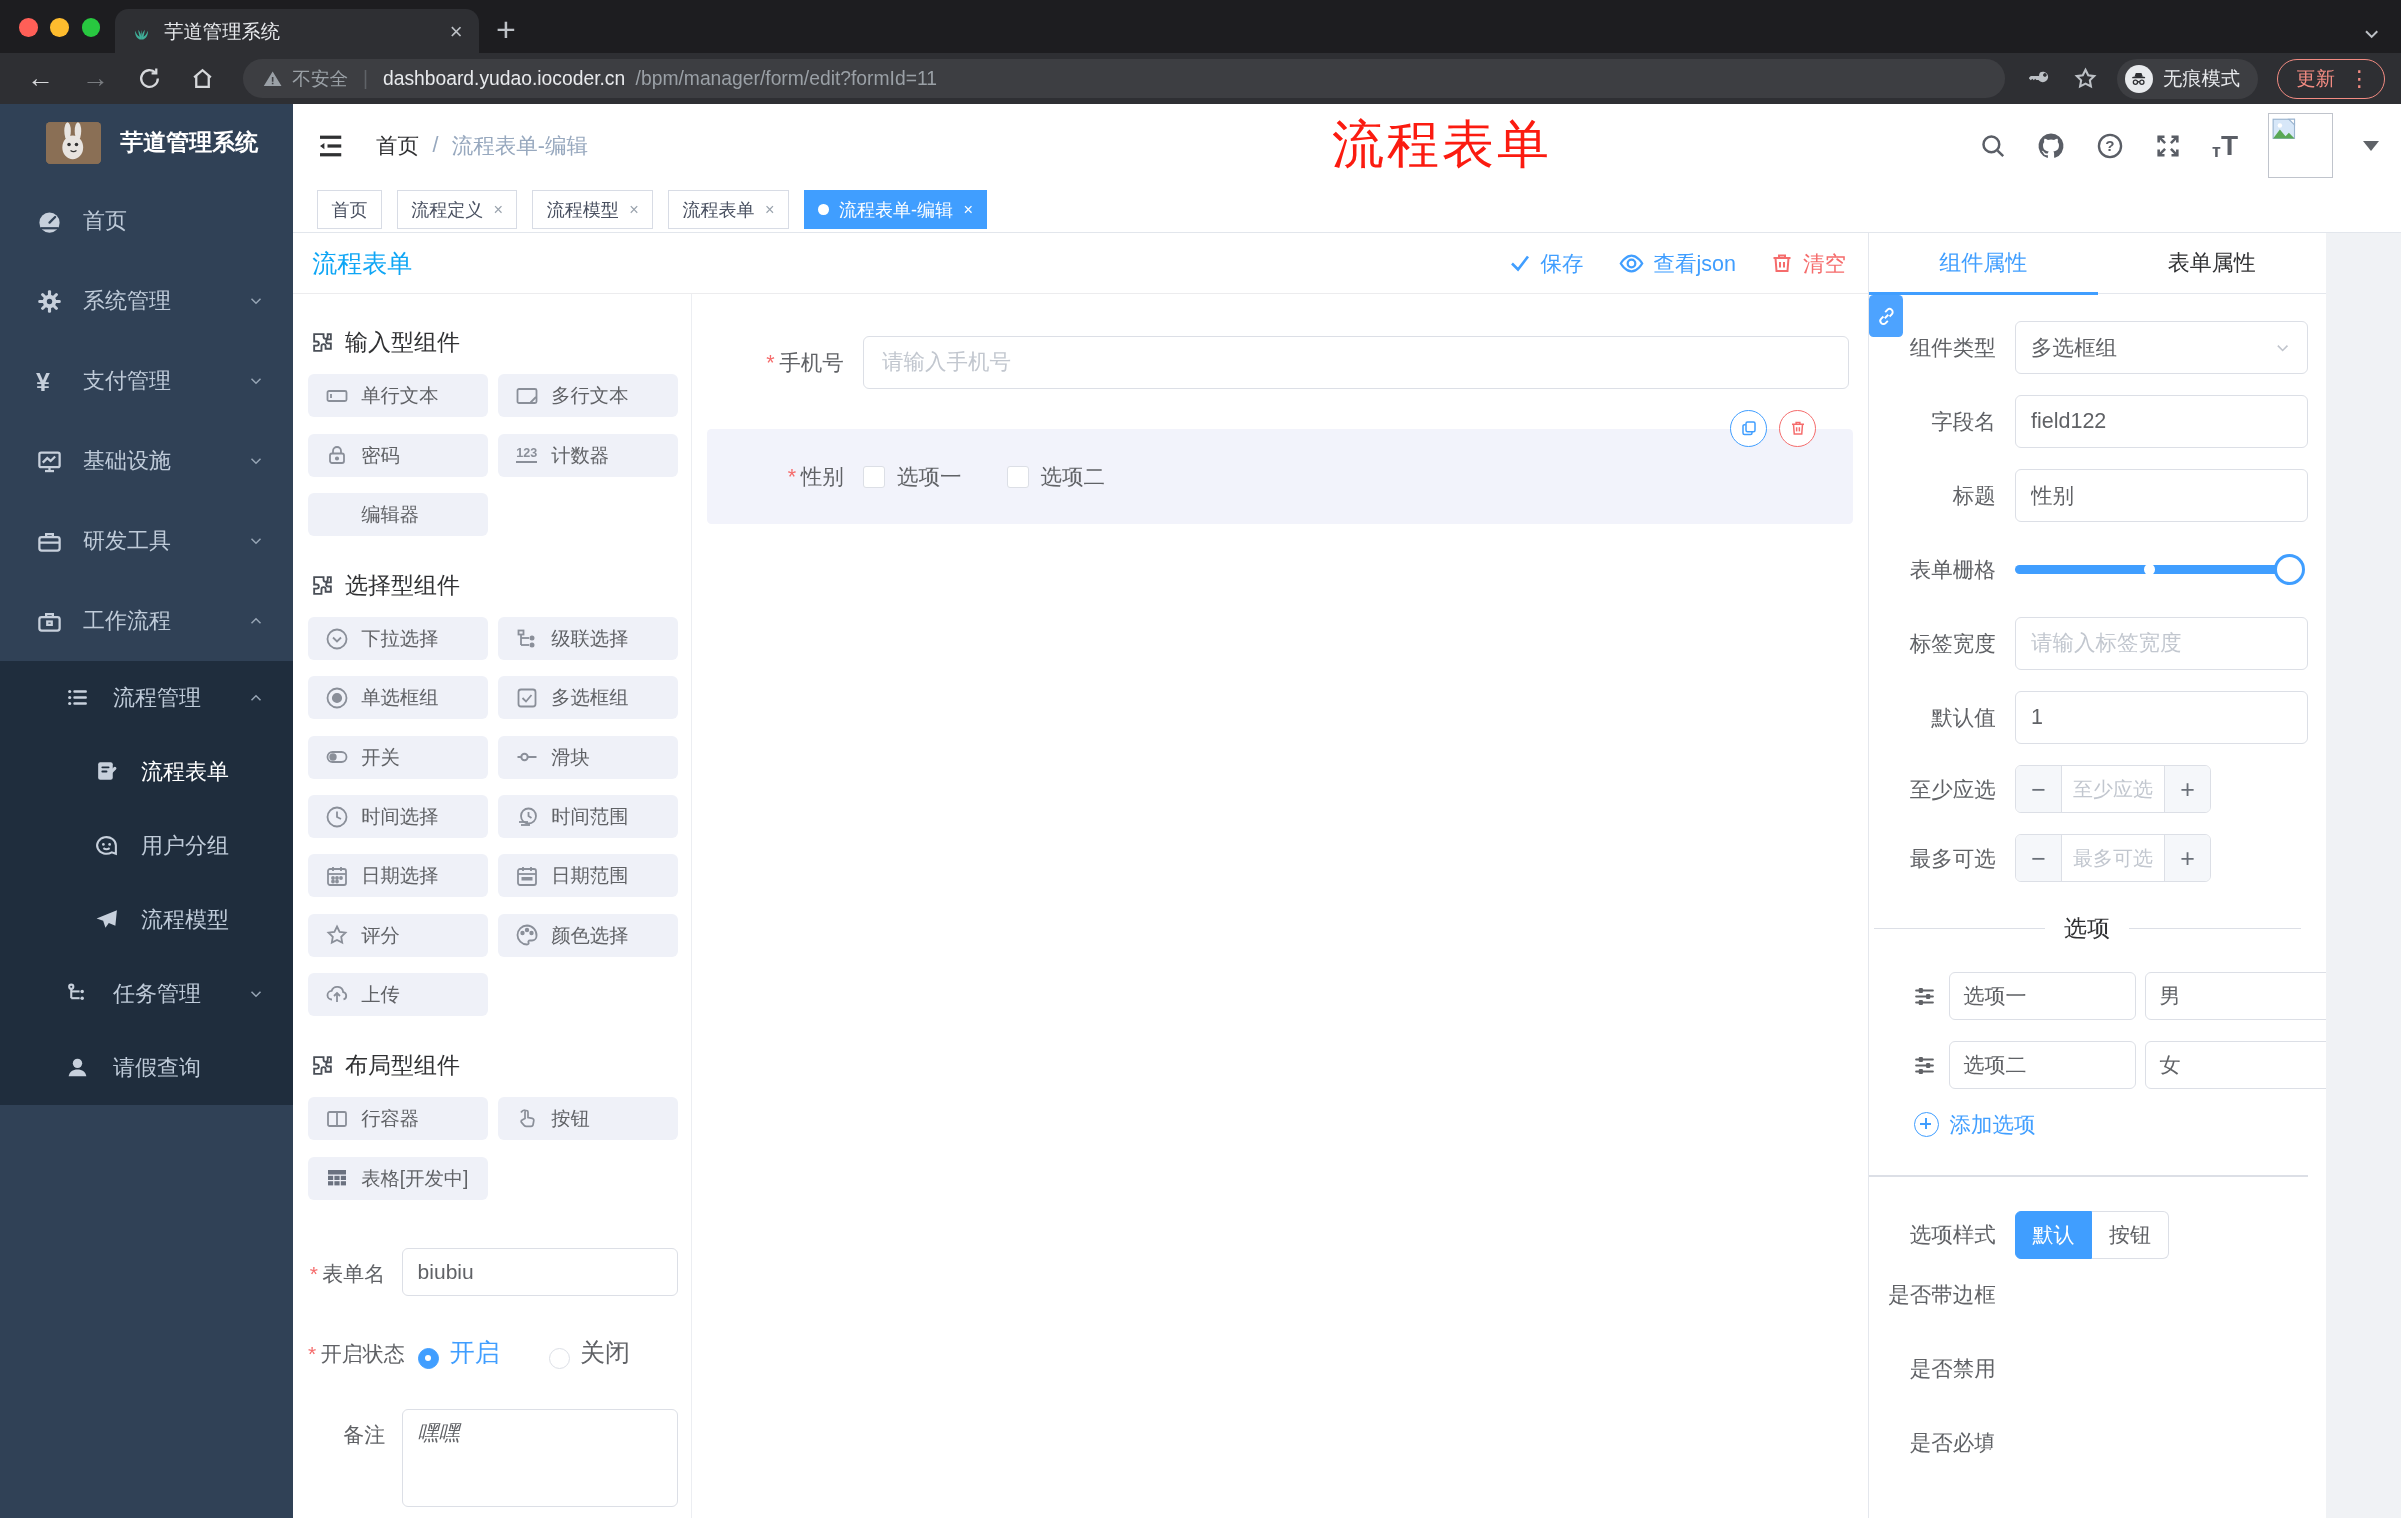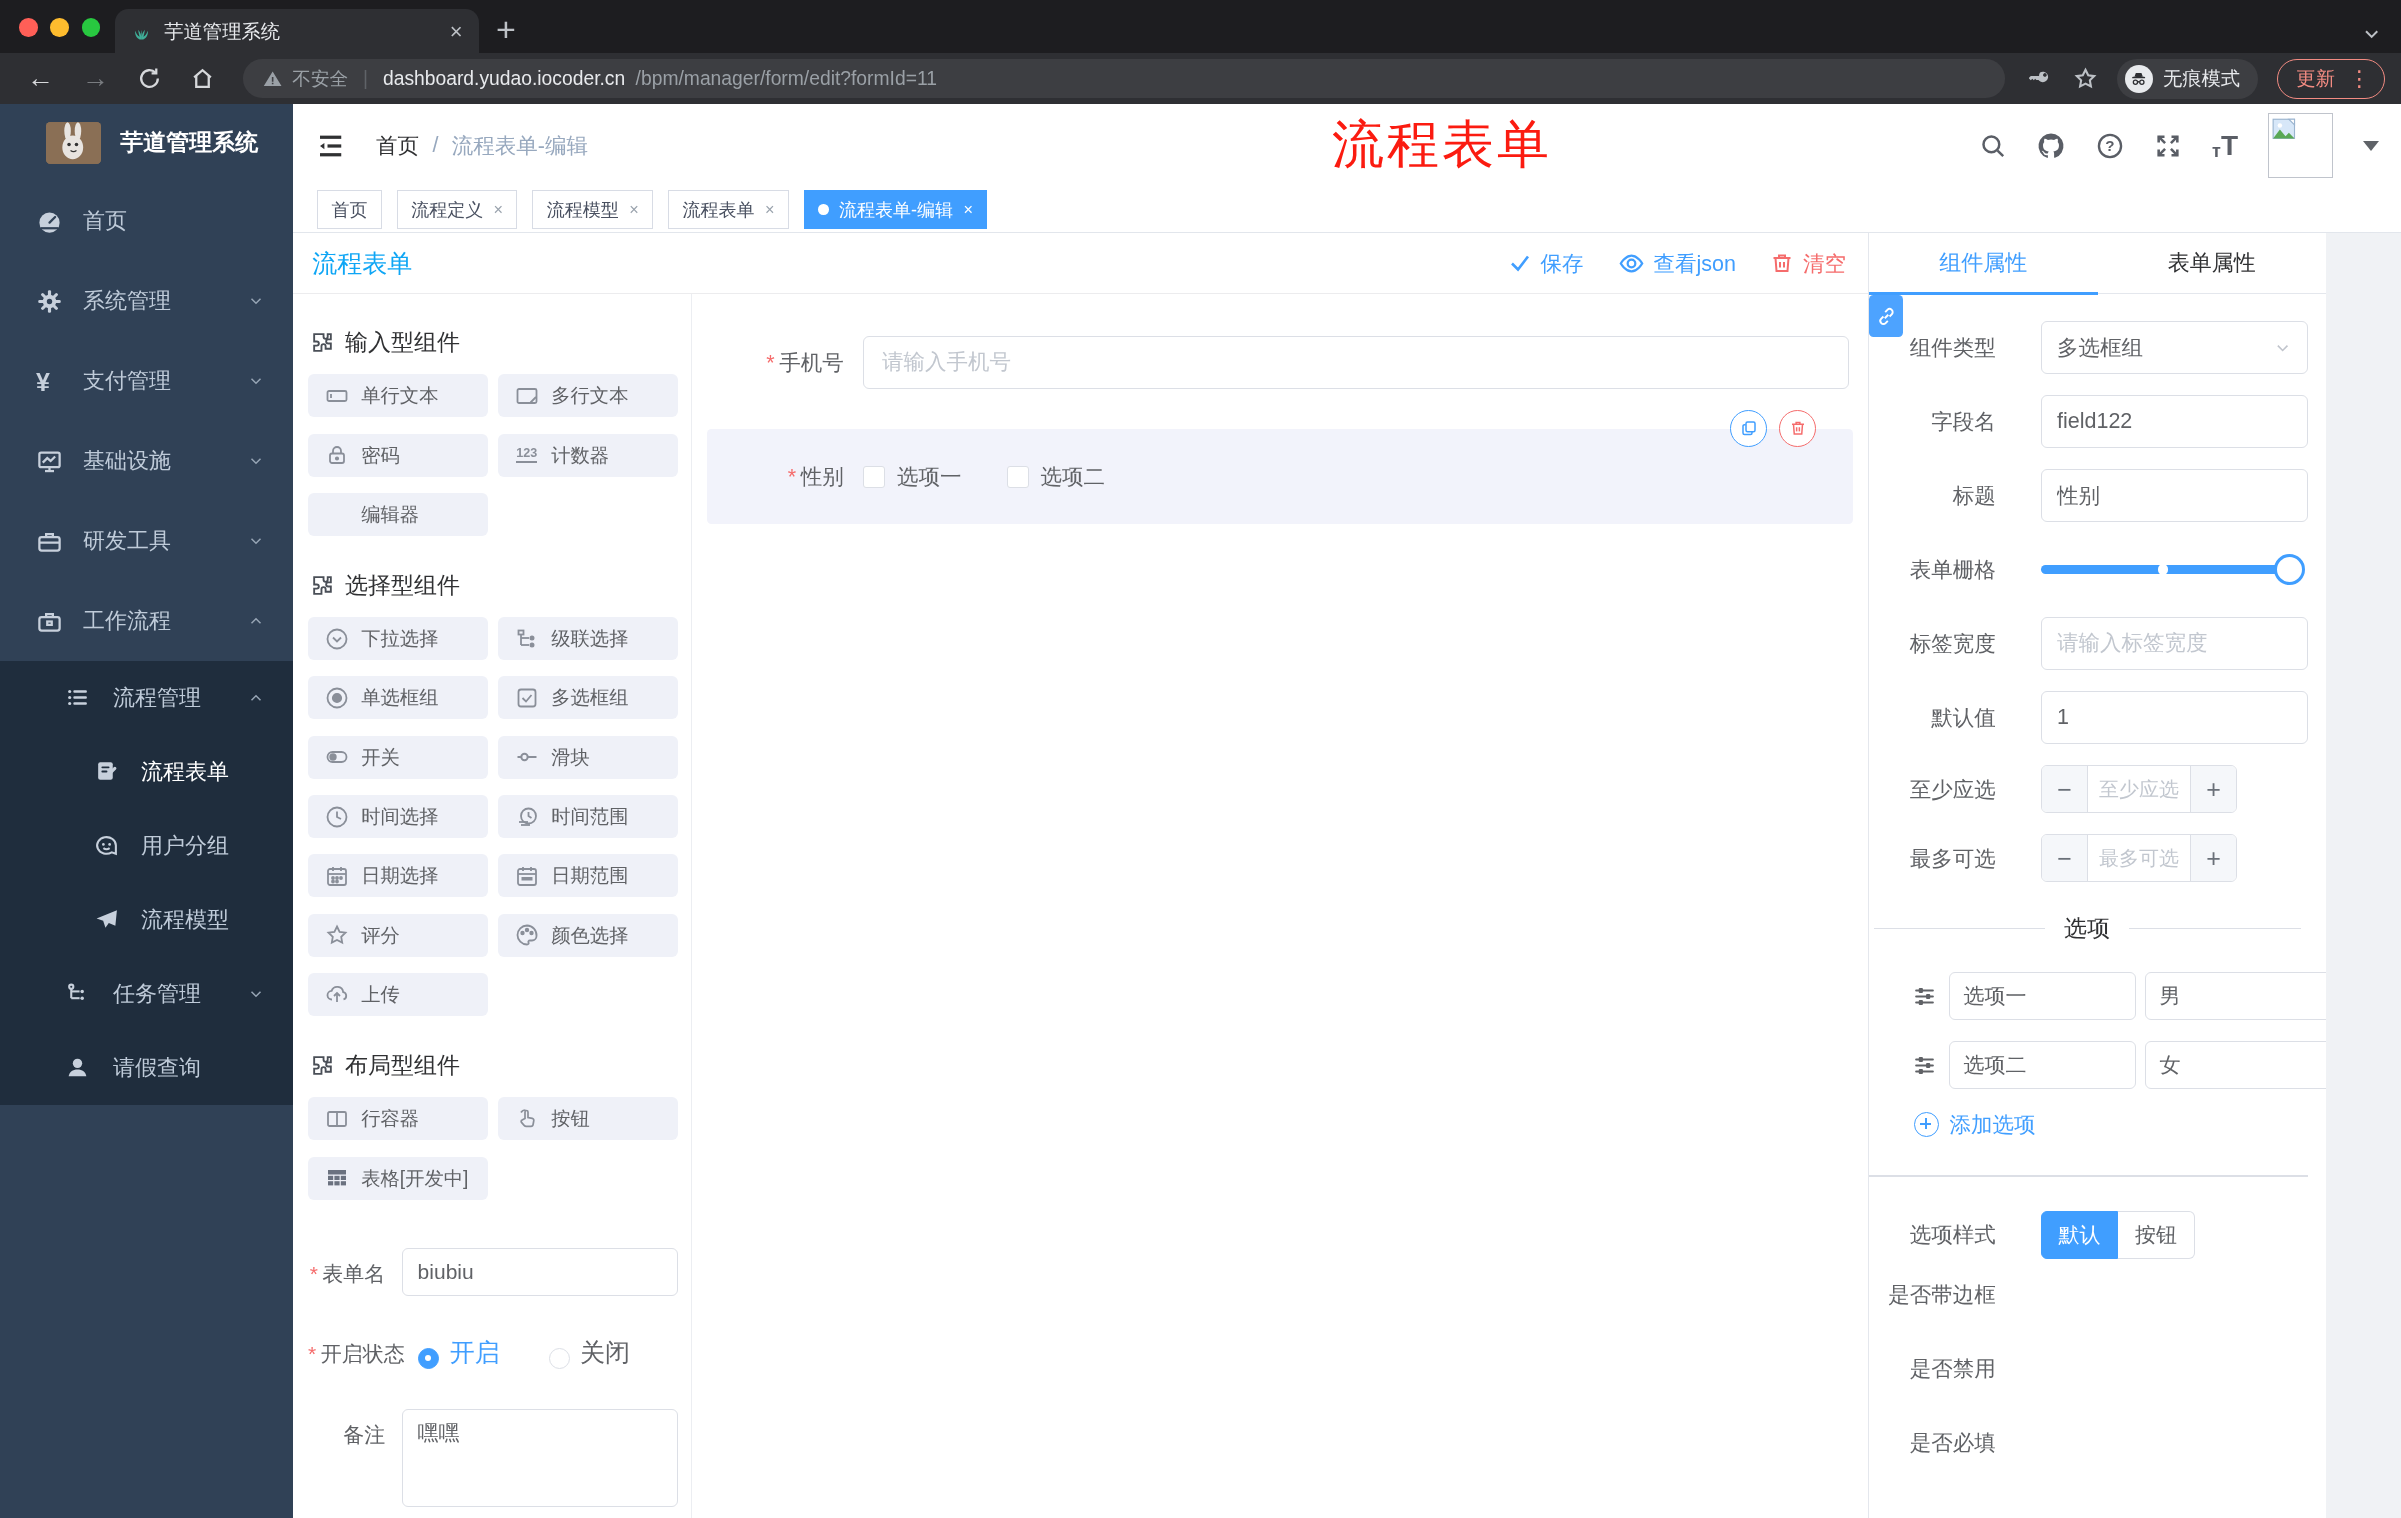--- a/index.html
+++ b/index.html
@@ -108,21 +108,21 @@
 
   
   .meta{margin-top:48px;}
   .mrow{display:flex;align-items:flex-start;margin-bottom:40px;}
   .mlabel{width:94px;text-align:right;font-size:21px;color:#606266;padding-top:12px;white-space:nowrap;}
   .req::before{content:"*";color:#f56c6c;margin-right:4.5px;}
   .mctrl{margin-left:16.3px;}
   .tinput{width:276px;height:48px;border:1.5px solid #dcdfe6;border-radius:6px;padding:0 15px;
     font-size:21px;color:#606266;background:#fff;outline:none;font-family:inherit;}
   .tarea{width:276px;height:98px;border:1.5px solid #dcdfe6;border-radius:6px;padding:9px 15px;
-    font-size:21px;color:#606266;resize:none;outline:none;font-family:inherit;position:relative;}
+    font-size:21px;color:#606266;resize:none;outline:none;font-family:inherit;position:relative;font-style:italic;}
   .radio-row{display:flex;align-items:center;gap:49px;padding-top:9px;}
   .radio{display:flex;align-items:flex-end;gap:10.4px;font-size:25px;color:#606266;}
   .rdot{width:21px;height:21px;border-radius:50%;border:1.5px solid #dcdfe6;background:#fff;position:relative;flex:none;}
   .radio.on{color:#409eff;}
   .radio.on .rdot{border-color:#409eff;background:#409eff;}
   .radio.on .rdot::after{content:"";position:absolute;left:6px;top:6px;width:6px;height:6px;border-radius:50%;background:#fff;}
 
   
   .canvas{position:absolute;left:399px;top:190px;width:1176px;height:1224px;background:#fff;}
   .frow{display:flex;align-items:center;margin-top:42px;}
@@ -145,21 +145,21 @@
   
   .props{position:absolute;left:1575px;top:129px;width:458px;height:1285px;background:#fff;
     border-left:1.5px solid #e4e7ed;}
   .ptabs{position:relative;height:61px;display:flex;border-bottom:1.5px solid #e4e7ed;}
   .ptab{flex:1;display:flex;align-items:center;justify-content:center;font-size:22px;color:#303133;}
   .ptab.on{color:#409eff;}
   .ink{position:absolute;left:0;bottom:-1.5px;width:50%;height:3px;background:#409eff;}
   .chain-btn{position:absolute;left:0;top:62px;width:34px;height:42px;background:#4da3ff;
     border-radius:4.5px;display:flex;align-items:center;justify-content:center;color:#fff;z-index:5;}
   .pbody{position:absolute;top:61px;left:0;width:100%;height:1224px;overflow:hidden;padding:27px 18px 0 0;}
-  .prow{display:flex;align-items:center;margin-bottom:21px;gap:26px;}
+  .prow{display:flex;align-items:center;margin-bottom:21px;}
   .plabel{width:146px;text-align:right;font-size:21.5px;color:#606266;padding-right:19.3px;white-space:nowrap;flex:none;}
   .pctrl{flex:1;min-width:0;}
   .pselect{height:53px;border:1.5px solid #dcdfe6;border-radius:6px;display:flex;align-items:center;
     justify-content:space-between;padding:0 15px;font-size:21.5px;color:#606266;background:#fff;}
   .pselect .pchev{color:#c0c4cc;}
   .pinput{width:100%;height:53px;border:1.5px solid #dcdfe6;border-radius:6px;padding:0 15px;
     font-size:21.5px;color:#606266;outline:none;font-family:inherit;background:#fff;}
   .pinput::placeholder{color:#c2c7cf;}
   
   .slider{position:relative;height:53px;display:flex;align-items:center;margin-right:18px;}

